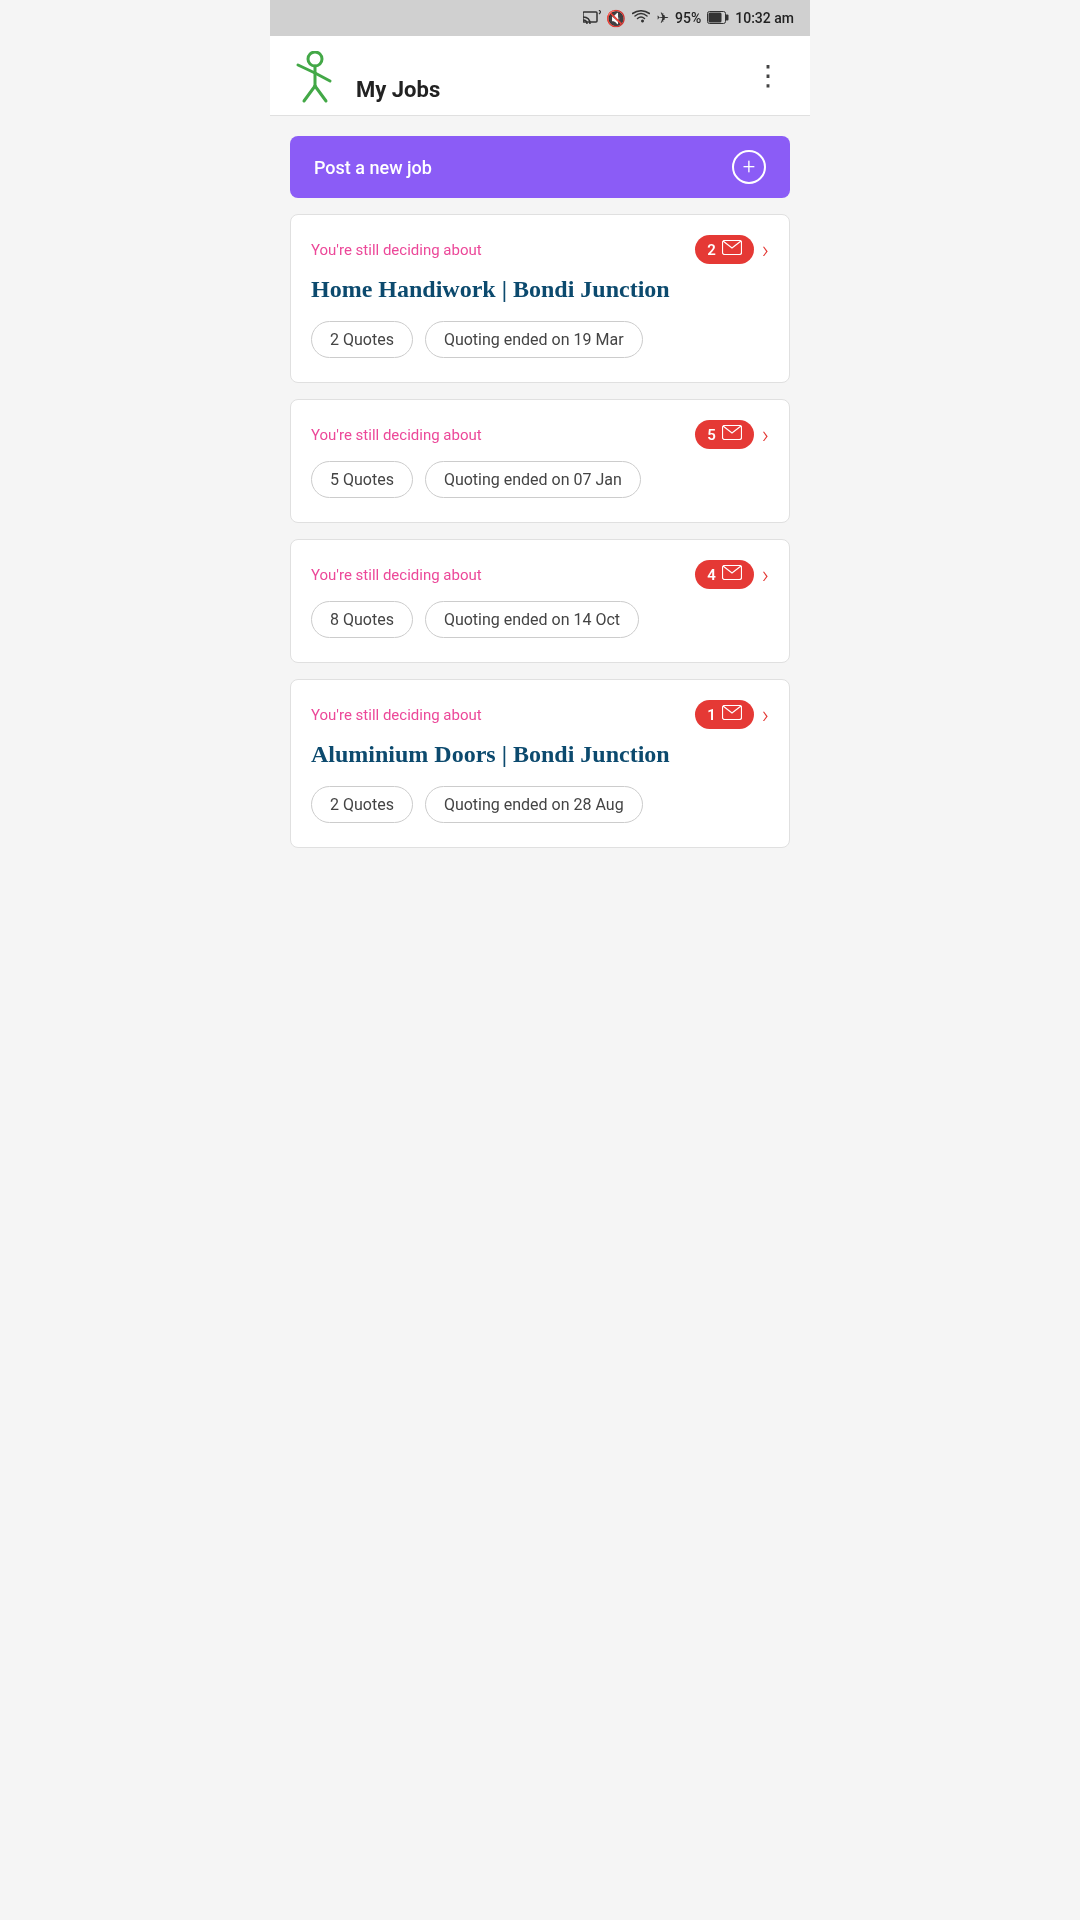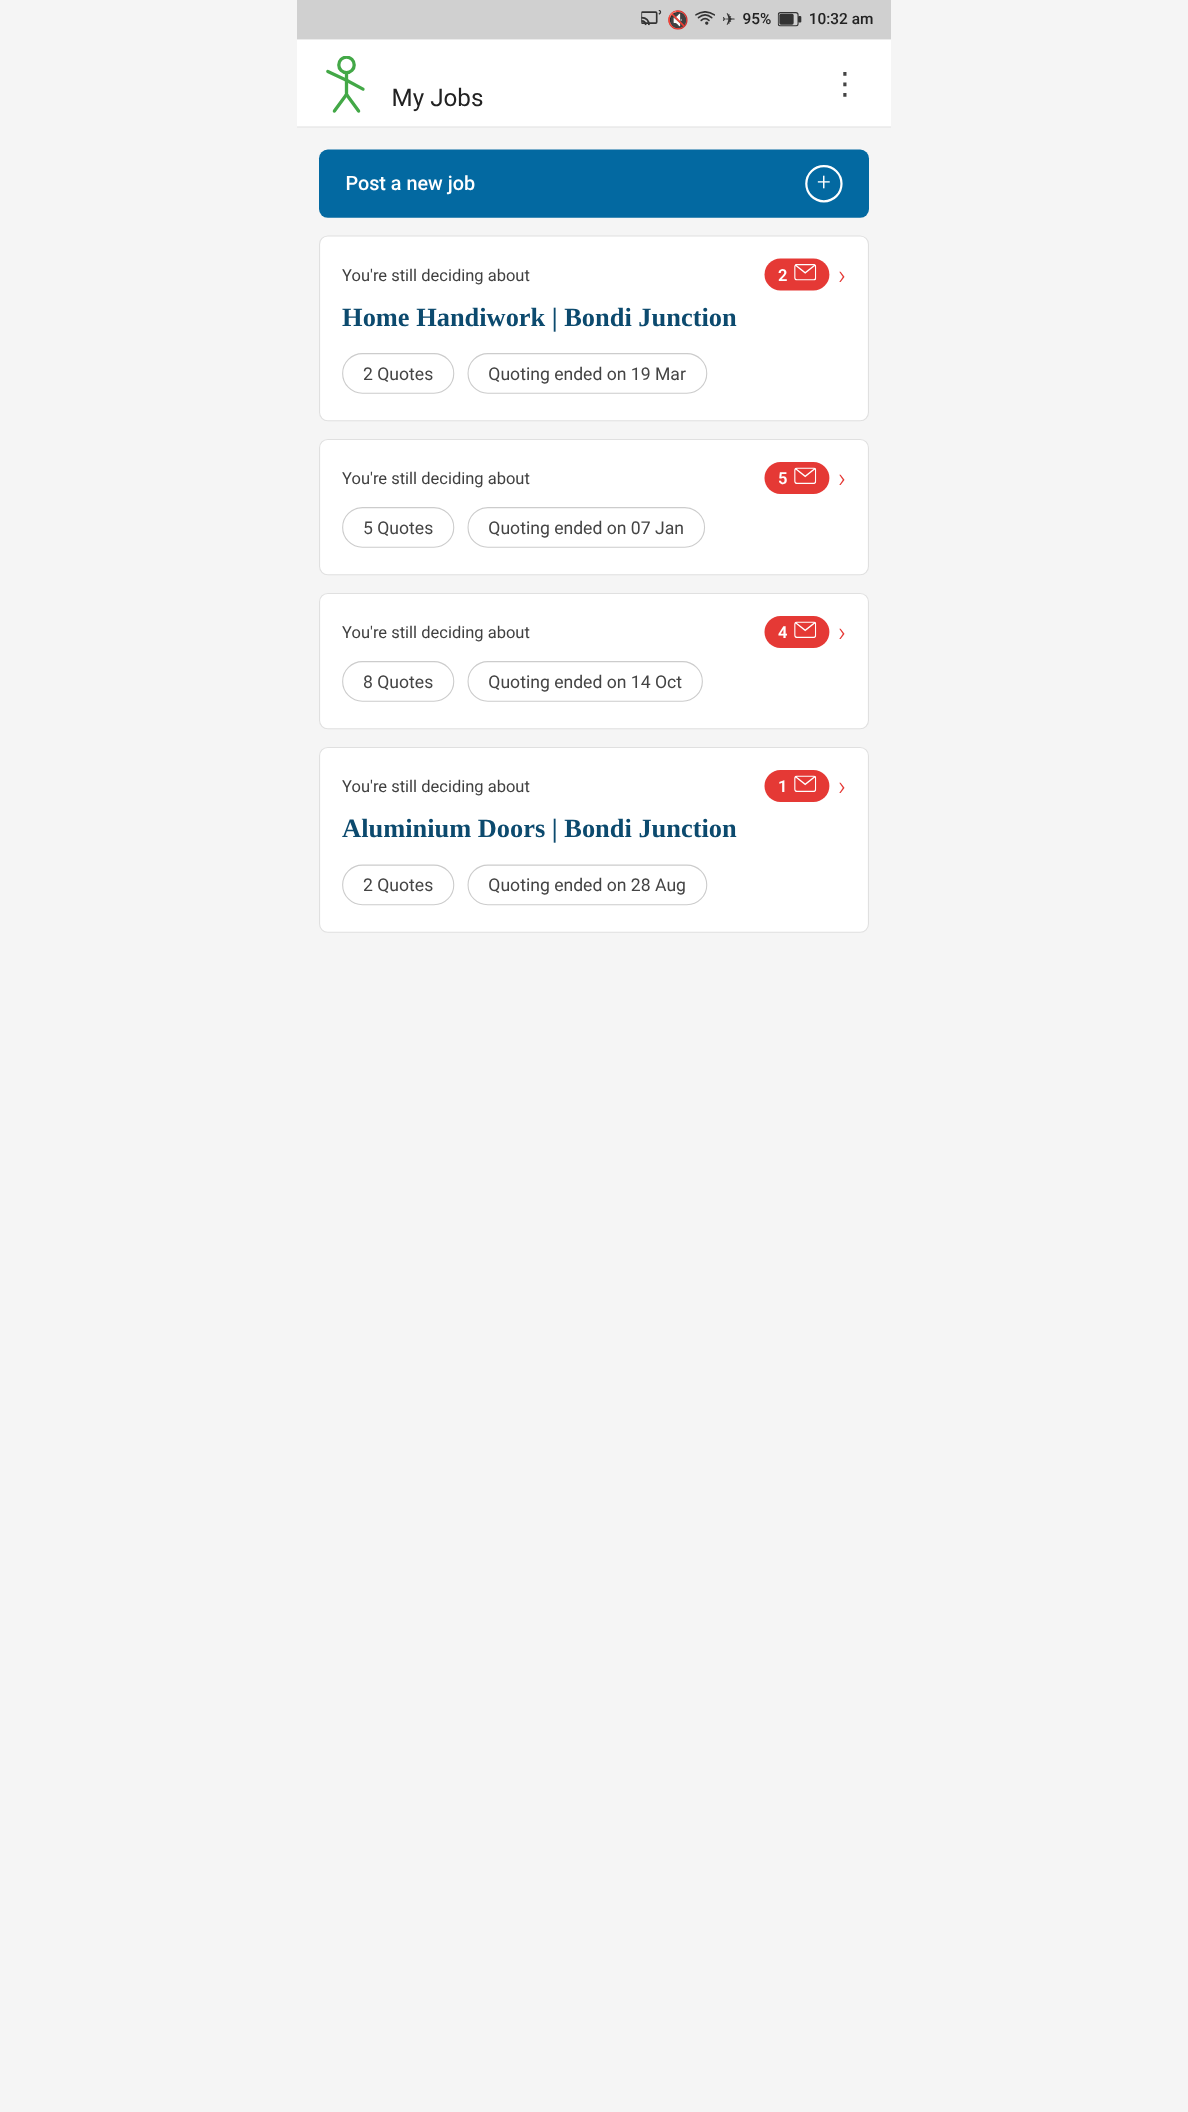--- a/index.html
+++ b/index.html
@@ -51,36 +51,36 @@
     }
 
     .header-logo {
       width: 50px;
       height: 50px;
       margin-right: 16px;
     }
 
     .header-title {
       font-size: 22px;
-      font-weight: 400;
+      font-weight: 700;
       color: #222;
       flex: 1;
       margin-top: 28px;
     }
 
     .header-menu {
       font-size: 28px;
       color: #444;
       cursor: pointer;
       padding: 8px;
     }
 
     
     .post-job-btn {
-      background: #0369a1;
+      background: #8b5cf6;
       color: white;
       margin: 20px 20px 16px 20px;
       border-radius: 8px;
       height: 62px;
       display: flex;
       align-items: center;
       justify-content: space-between;
       padding: 0 24px;
       cursor: pointer;
     }
@@ -116,21 +116,21 @@
 
     .card-header {
       display: flex;
       align-items: center;
       justify-content: space-between;
       margin-bottom: 12px;
     }
 
     .card-subtitle {
       font-size: 15px;
-      color: #404040;
+      color: #ec4899;
       text-align: right;
     }
 
     .card-header-right {
       display: flex;
       align-items: center;
       gap: 8px;
     }
 
     .message-badge {

